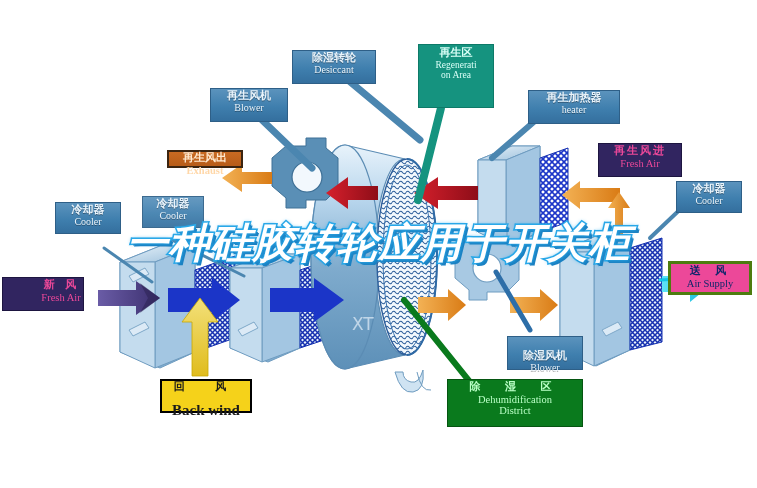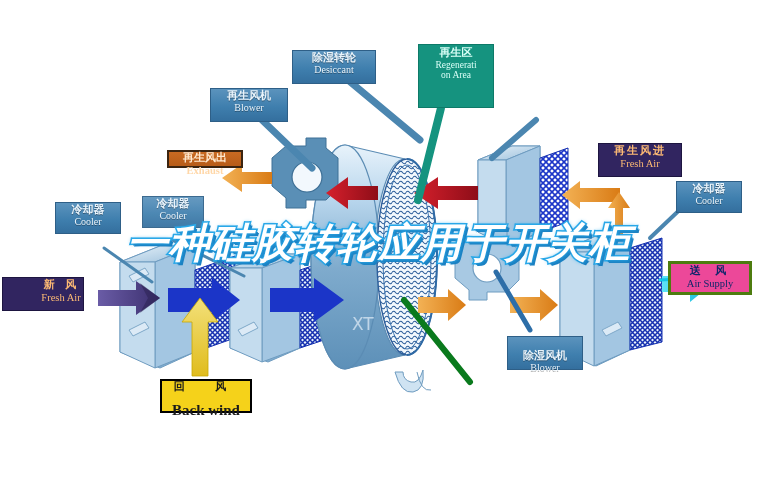--- a/index.html
+++ b/index.html
@@ -21,21 +21,21 @@
             text-shadow:0 1px 0 rgba(0,0,0,.35);}
   .blue-box .cn{font-size:11px;}
   .blue-box .en{font-size:10px;}
 
   
   .teal-box{background:#15937f;border:1px solid #0d7a68;color:#d9fff7;}
   .teal-box .cn{font-size:11px;}
   .teal-box .en{font-size:9.5px;}
 
   
-  .purple-box{background:#312560;border:1px solid #1d1540;color:#fdba74;}
+  .purple-box{background:#312560;border:1px solid #1d1540;color:#ec4899;}
   .purple-box .cn{font-size:11px;letter-spacing:2px;}
   .purple-box .en{font-size:10.5px;}
 
   
   .orange-box{background:linear-gradient(180deg,#c96a22 0%,#b75c18 100%);
               border:2px solid #3b2410;color:#ffe9cf;}
   .orange-box .cn{font-size:11px;}
   .orange-box .en{font-size:10.5px;font-weight:700;color:#ffd7a8;}
 
   
@@ -275,20 +275,24 @@
     <span class="cn">再生风机</span>
     <span class="en">Blower</span>
   </div>
 
   <div class="lbl teal-box" style="left:418px;top:44px;width:76px;height:64px;padding-top:3px;">
     <span class="cn">再生区</span>
     <span class="en">Regenerati</span>
     <span class="en">on Area</span>
   </div>
 
+  <div class="lbl blue-box" style="left:528px;top:90px;width:92px;height:34px;padding-top:2px;">
+    <span class="cn">再生加热器</span>
+    <span class="en">heater</span>
+  </div>
 
   <div class="lbl purple-box" style="left:598px;top:143px;width:84px;height:34px;padding-top:2px;">
     <span class="cn">再生风进</span>
     <span class="en">Fresh Air</span>
   </div>
 
   <div class="lbl blue-box" style="left:676px;top:181px;width:66px;height:32px;padding-top:2px;">
     <span class="cn">冷却器</span>
     <span class="en">Cooler</span>
   </div>
@@ -316,20 +320,25 @@
   <div class="lbl cyan-box" style="left:668px;top:261px;width:84px;height:34px;padding-top:2px;">
     <span class="cn">送 风</span>
     <span class="en">Air Supply</span>
   </div>
 
   <div class="lbl blue-box" style="left:507px;top:336px;width:76px;height:34px;padding-top:14px;">
     <span class="cn">除湿风机</span>
     <span class="en">Blower</span>
   </div>
 
+  <div class="lbl green-box" style="left:447px;top:379px;width:136px;height:48px;padding-top:2px;">
+    <span class="cn">除 湿 区</span>
+    <span class="en">Dehumidification</span>
+    <span class="en">District</span>
+  </div>
 
   <div class="lbl yellow-box" style="left:160px;top:379px;width:92px;height:34px;padding-top:1px;">
     <span class="cn">回 风</span>
     <span class="en">Back wind</span>
   </div>
 
   <div id="title-overlay">
     <span>一种硅胶转轮应用于开关柜</span>
   </div>
 

